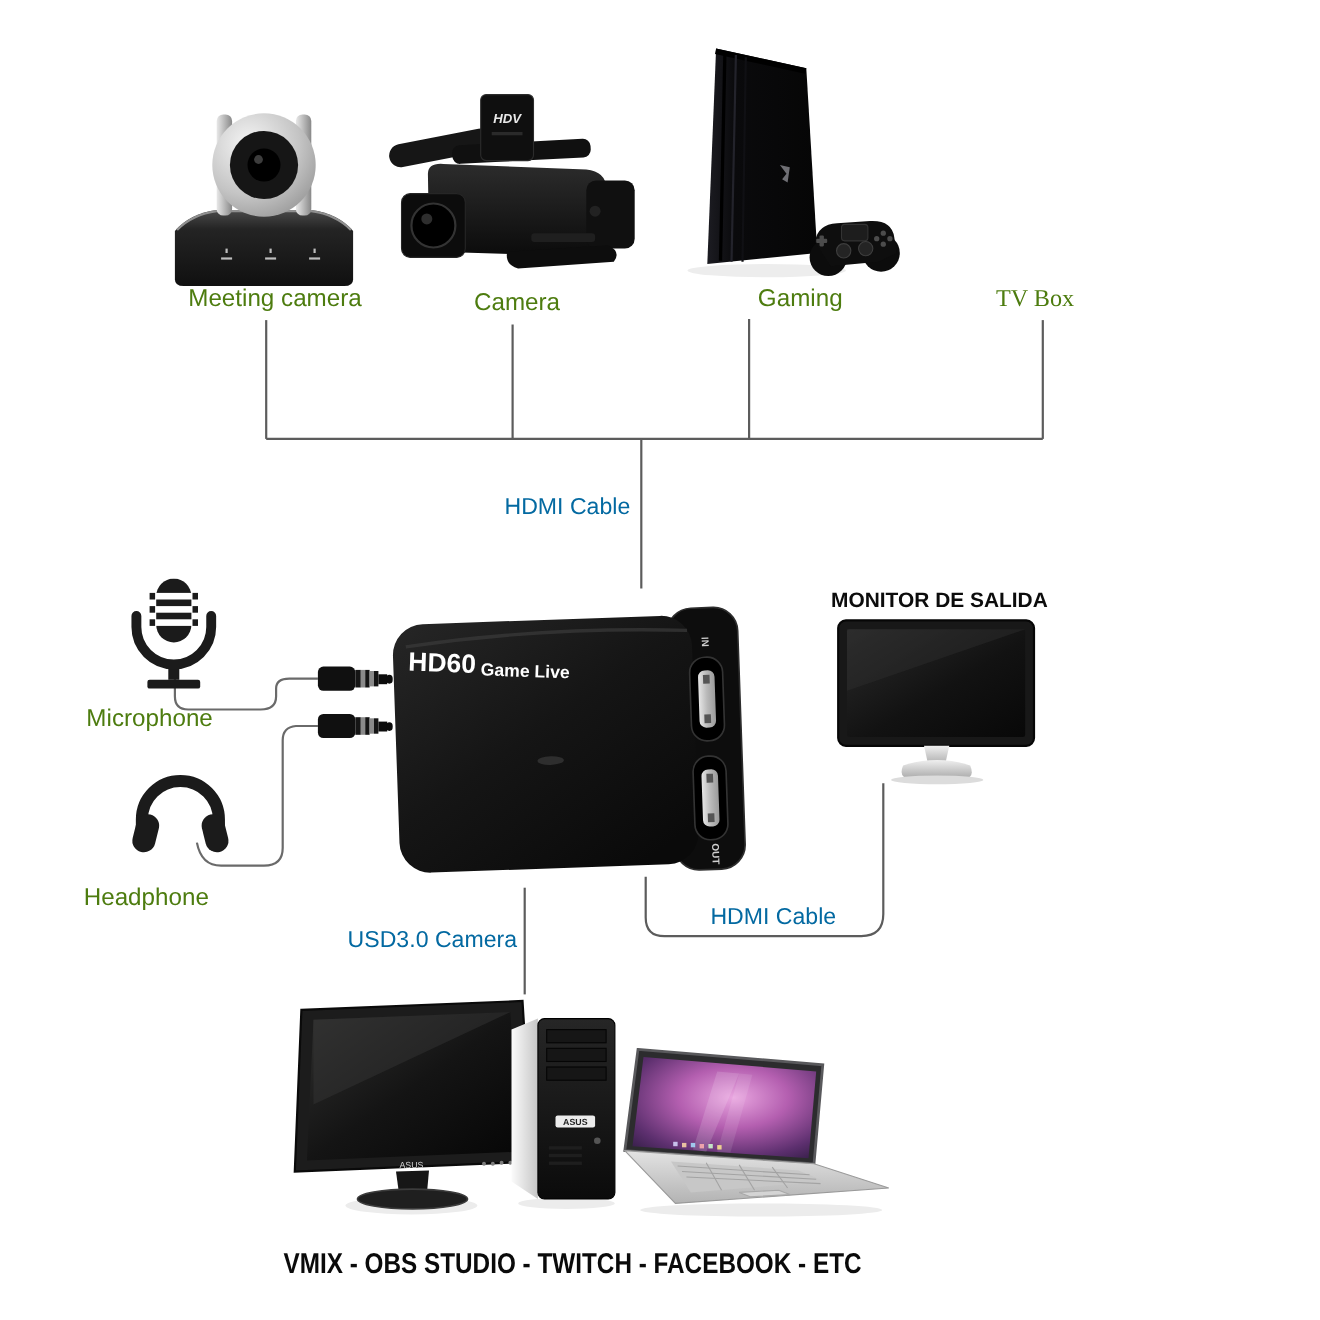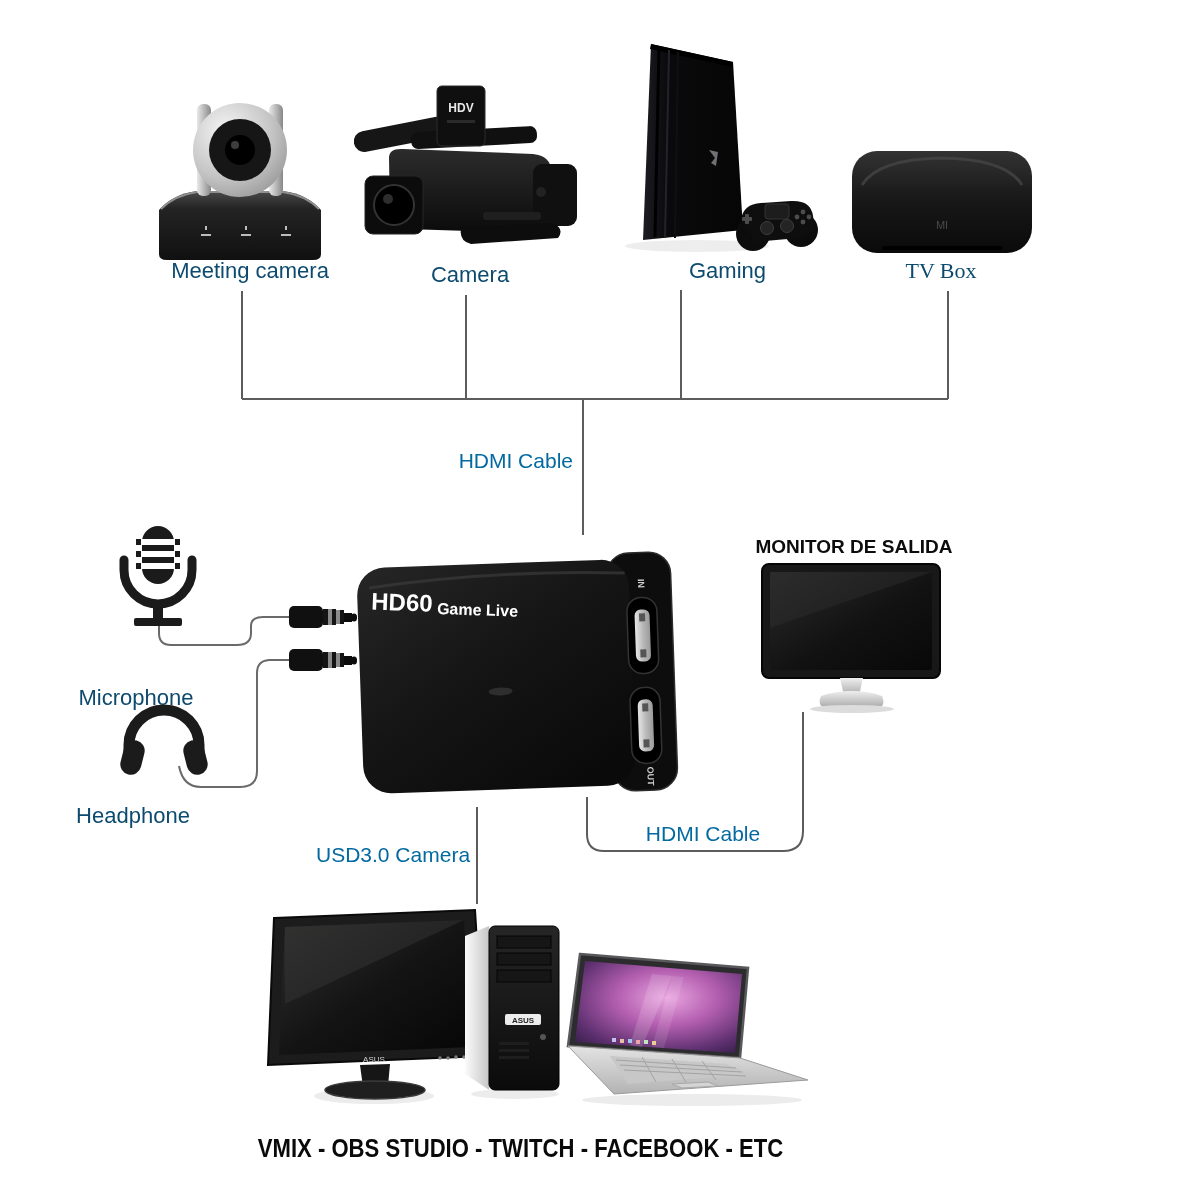--- a/index.html
+++ b/index.html
@@ -3,21 +3,21 @@
 <meta charset="utf-8">
 <style>
   html,body{margin:0;padding:0;background:#fff;}
   .canvas{
     position:relative;width:1200px;height:1200px;background:#ffffff;overflow:hidden;
     font-family:"Liberation Sans",sans-serif;
   }
   .dev{position:absolute;}
   .lbl{
     position:absolute;font-family:"Liberation Sans",sans-serif;
-    font-size:22px;color:#0c4a6e;text-align:center;white-space:nowrap;
+    font-size:22px;color:#4d7c0f;text-align:center;white-space:nowrap;
   }
   .lbl-cable{font-size:21px;color:#0369a1;}
   .lbl-right{text-align:right;}
   .lbl-monitor{font-size:19px;font-weight:bold;color:#0c0c0c;}
   .caption{
     position:absolute;left:212px;top:1133px;width:610px;text-align:center;
     font-size:26px;font-weight:bold;color:#0a0a0a;
     transform:scaleX(0.85);transform-origin:50% 50%;
     font-family:"Liberation Sans",sans-serif;white-space:nowrap;
   }
@@ -98,21 +98,21 @@
           <rect x="96" y="146" width="10" height="2"></rect>
           <rect x="136" y="146" width="10" height="2"></rect>
         <rect x="60" y="138" width="2" height="4"></rect>
           <rect x="100" y="138" width="2" height="4"></rect>
           <rect x="140" y="138" width="2" height="4"></rect>
       </g>
     </svg>
   </div>
   <div class="lbl" style="left:150px;top:258px;width:200px;">Meeting camera</div>
 
-  <div class="dev" style="left:345px;top:72px;">
+  <div class="dev" style="left:345px;top:72px;font-style:italic;">
     <svg width="240" height="198" viewBox="0 0 240 198">
       <defs>
         <linearGradient id="ccbody" x1="0" y1="0" x2="0" y2="1">
           <stop offset="0" stop-color="#2c2c2c"></stop>
             <stop offset="1" stop-color="#0b0b0b"></stop>
         </linearGradient>
       </defs>
       <rect x="8" y="52" width="95" height="21" rx="10.5" fill="#161616" transform="rotate(-11 55 62)"></rect>
       <rect x="66" y="57" width="126" height="17" rx="7" fill="#101010" transform="rotate(-3 130 65)"></rect>
       <rect x="92" y="14" width="48" height="60" rx="5" fill="#0f0f0f" stroke="#2c2c2c"></rect>
@@ -159,35 +159,20 @@
             <circle cx="64" cy="27" r="2.4"></circle>
             <circle cx="70" cy="32" r="2.4"></circle>
           <rect x="12" y="24" width="4" height="10" rx="1"></rect>
             <rect x="9" y="27" width="10" height="4" rx="1"></rect>
         </g>
       </g>
     </svg>
   </div>
   <div class="lbl" style="left:566px;top:258px;width:200px;text-align:right;">Gaming</div>
 
-  <div class="dev" style="left:848px;top:145px;">
-    <svg width="188" height="118" viewBox="0 0 188 118">
-      <defs>
-        <linearGradient id="tvg" x1="0" y1="0" x2="0" y2="1">
-          <stop offset="0" stop-color="#333"></stop>
-            <stop offset="0.45" stop-color="#191919"></stop>
-            <stop offset="1" stop-color="#0a0a0a"></stop>
-        </linearGradient>
-      </defs>
-      <rect x="4" y="6" width="180" height="102" rx="25" fill="url(#tvg)"></rect>
-      <path d="M14 40 Q30 14 94 13 Q158 14 174 40" fill="none" stroke="#454545" stroke-width="3" opacity="0.8"></path>
-      <text x="94" y="84" font-size="11" fill="#4a4a4a" text-anchor="middle" font-family="Liberation Sans, sans-serif">MI</text>
-      <rect x="34" y="101" width="120" height="4" rx="2" fill="#000"></rect>
-    </svg>
-  </div>
   <div class="lbl" style="left:841px;top:258px;width:200px;font-family:Liberation Serif, serif;">TV Box</div>
 
   <div class="lbl lbl-cable lbl-right" style="left:425px;top:449px;width:148px;">HDMI Cable</div>
 
   <div class="dev" style="left:348px;top:543px;">
     <svg width="335" height="265" viewBox="0 0 335 265">
       <defs>
         <linearGradient id="cap" x1="0" y1="0" x2="0.8" y2="1">
           <stop offset="0" stop-color="#262626"></stop>
             <stop offset="0.5" stop-color="#151515"></stop>
@@ -244,21 +229,21 @@
         <rect x="24" y="13" width="5" height="6"></rect>
           <rect x="63" y="13" width="5" height="6"></rect>
         <rect x="24" y="25" width="5" height="6"></rect>
           <rect x="63" y="25" width="5" height="6"></rect>
         <rect x="24" y="37" width="5" height="6"></rect>
           <rect x="63" y="37" width="5" height="6"></rect>
       </g>
       <path d="M12 34 v10 a34 34 0 0 0 68 0 v-10" fill="none" stroke="#1b1b1b" stroke-width="9" stroke-linecap="round"></path>
     </svg>
   </div>
-  <div class="lbl" style="left:36px;top:640px;width:200px;margin-top:45px;">Microphone</div>
+  <div class="lbl" style="left:36px;top:640px;width:200px;">Microphone</div>
 
   <div class="dev" style="left:118px;top:698px;">
     <svg width="92" height="88" viewBox="0 0 92 88">
       <path d="M11 56 v-9 a35 35 0 0 1 70 0 v9" fill="none" stroke="#1b1b1b" stroke-width="11" stroke-linecap="round"></path>
       <rect x="4" y="42" width="21" height="35" rx="10.5" fill="#1b1b1b" transform="rotate(14 14.5 59.5)"></rect>
       <rect x="67" y="42" width="21" height="35" rx="10.5" fill="#1b1b1b" transform="rotate(-14 77.5 59.5)"></rect>
     </svg>
   </div>
   <div class="lbl" style="left:33px;top:803px;width:200px;">Headphone</div>
 

